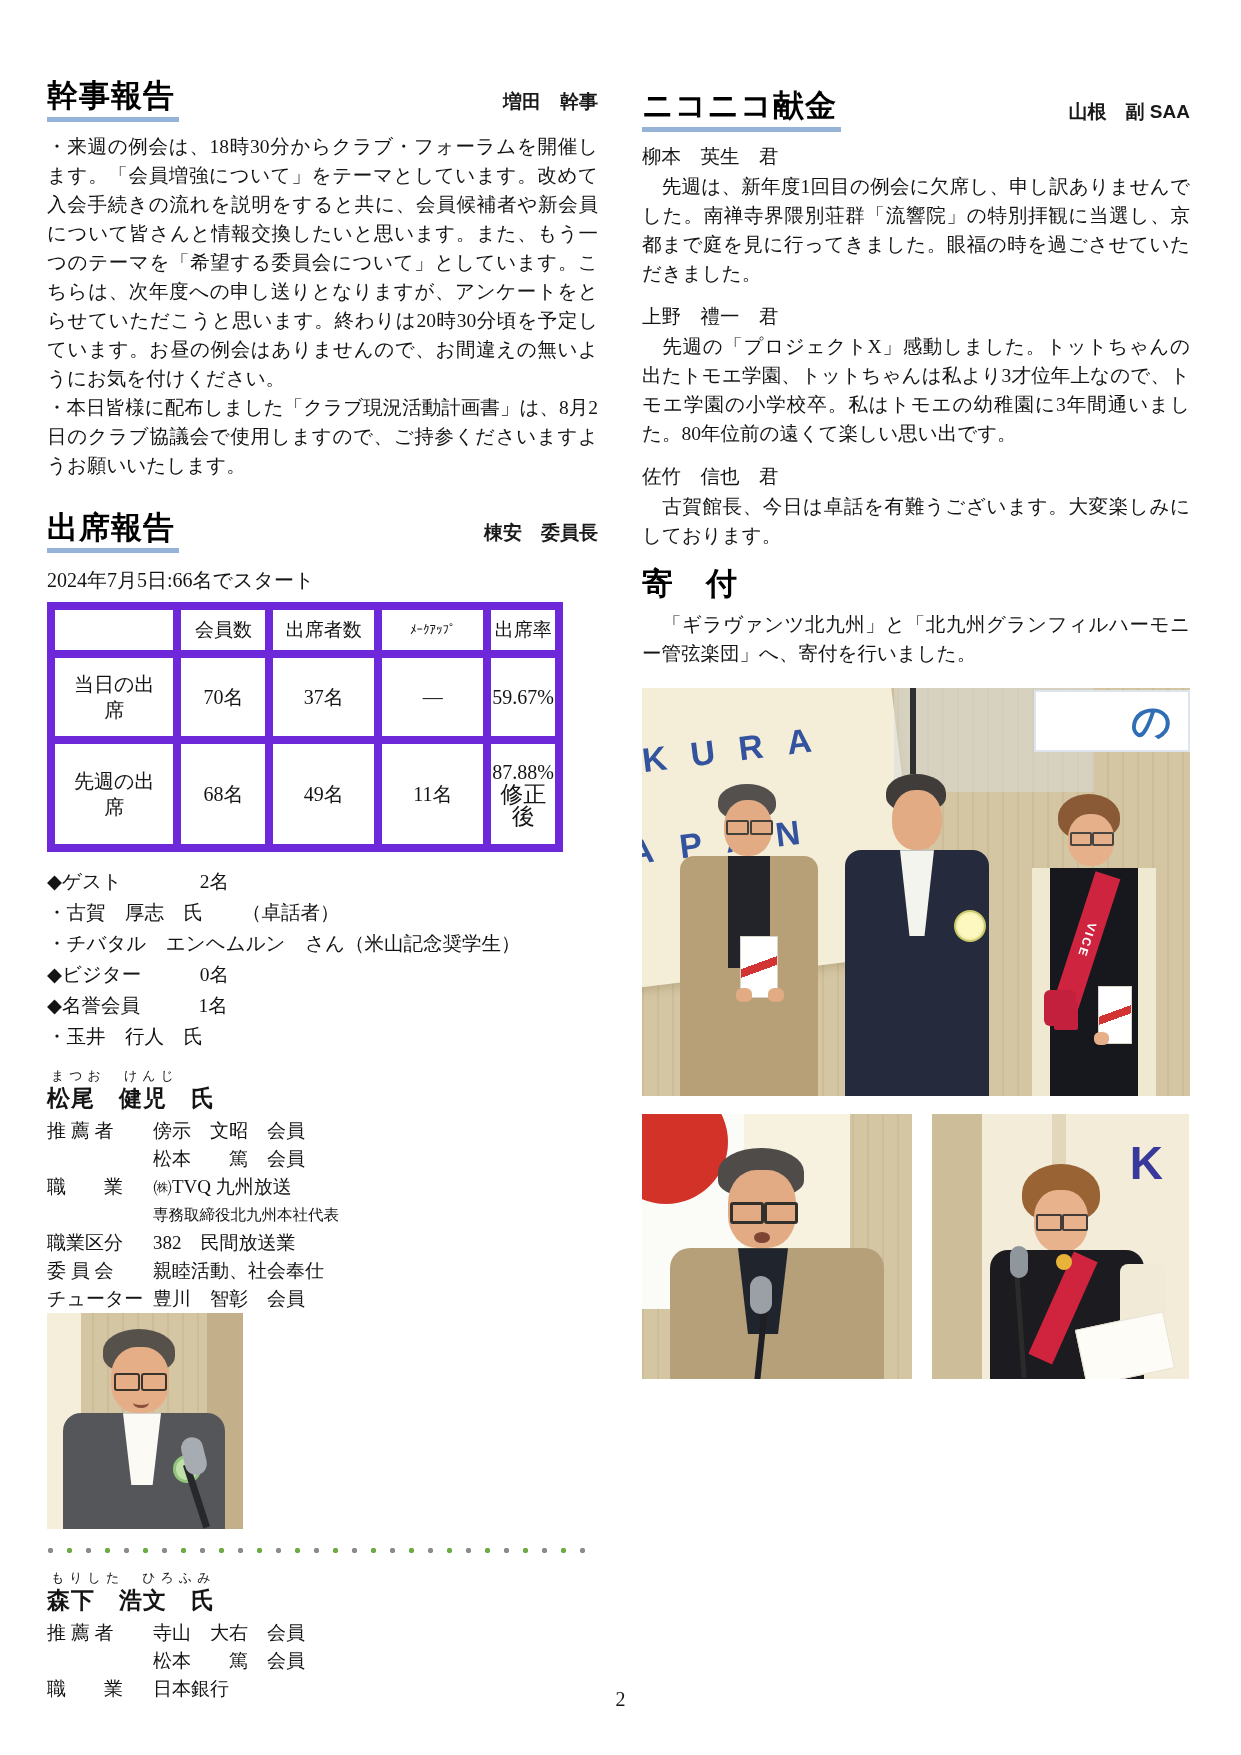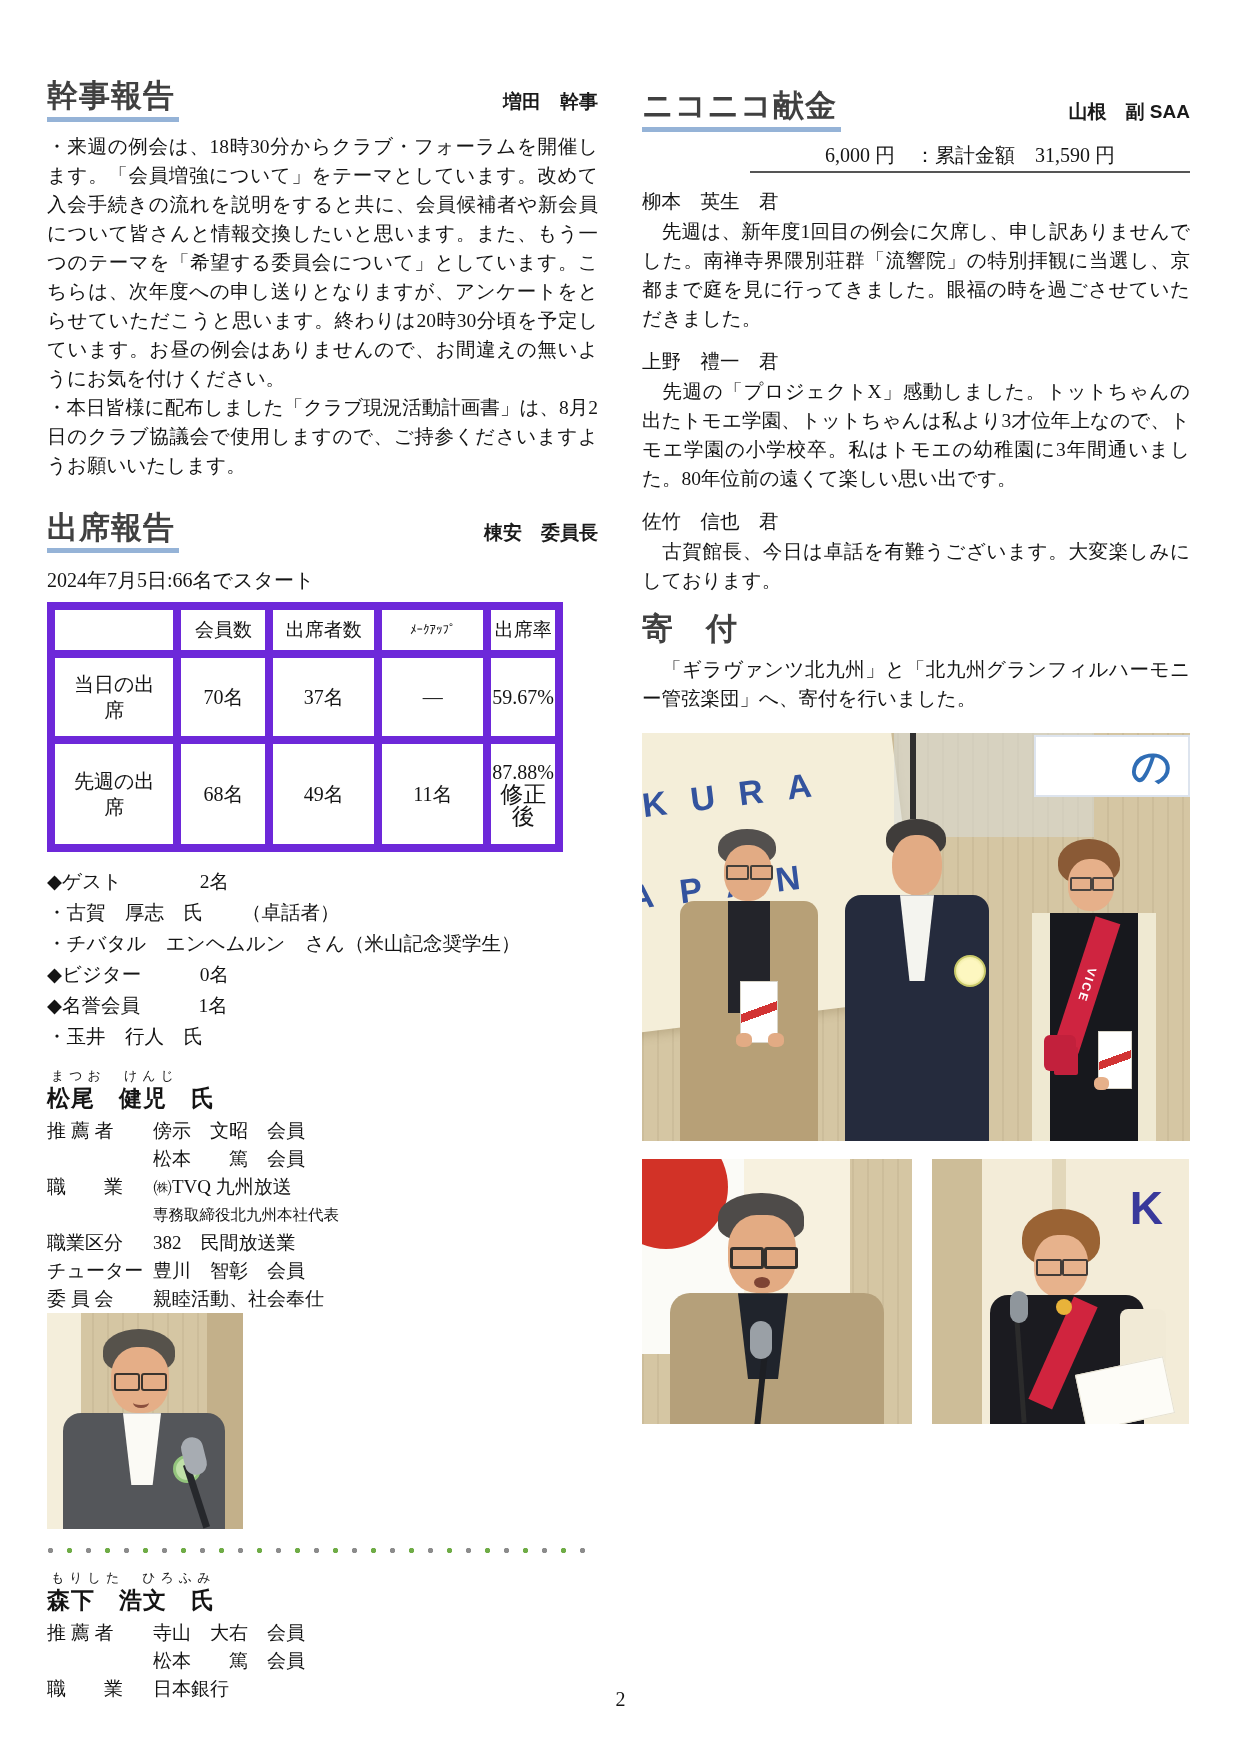--- a/index.html
+++ b/index.html
@@ -5,21 +5,21 @@
   html,body{margin:0;padding:0;}
   body{width:1241px;height:1755px;background:#ffffff;position:relative;overflow:hidden;
        font-family:"Liberation Serif","DejaVu Serif",serif;color:#141414;}
   .content{display:flex;padding:78px 0 0 47px;}
   .col-left{width:551px;margin-right:44px;flex:none;}
   .col-right{width:548px;flex:none;padding-top:10px;}
 
   
   .sec-head{display:flex;justify-content:space-between;align-items:flex-end;margin-bottom:10px;}
   .sec-title{display:inline-block;font-family:"Liberation Sans","DejaVu Sans",sans-serif;
-             font-weight:bold;font-size:31px;line-height:1.15;color:#404040;
+             font-weight:bold;font-size:31px;line-height:1.15;color:#000000;
              border-bottom:5px solid #95B3D7;padding:0 4px 3px 0;letter-spacing:1px;}
   .sec-title.no-line{border-bottom:none;}
   .sec-byline{font-family:"Liberation Sans","DejaVu Sans",sans-serif;font-weight:bold;
               font-size:19px;color:#1a1a1a;padding-bottom:7px;}
 
   .para{font-size:19.5px;line-height:29px;text-align:justify;margin:0 0 0 0;}
   .start-line{font-size:20px;margin:14px 0 8px 0;}
 
   
   table.att{border-collapse:collapse;width:516px;margin:2px 0 14px 0;}
@@ -141,26 +141,26 @@
           </div>
         <div class="m-row small">
             <span class="lab"></span>
             <span class="val">専務取締役北九州本社代表</span>
           </div>
         <div class="m-row">
             <span class="lab">職業区分</span>
             <span class="val">382　民間放送業</span>
           </div>
         <div class="m-row">
+            <span class="lab">委 員 会</span>
+            <span class="val">親睦活動、社会奉仕</span>
+          </div>
+        <div class="m-row">
             <span class="lab">チューター</span>
             <span class="val">豊川　智彰　会員</span>
-          </div>
-        <div class="m-row">
-            <span class="lab">委 員 会</span>
-            <span class="val">親睦活動、社会奉仕</span>
           </div>
       </div>
 
       <div class="member-photo photo curtain" style="width:196px;height:216px;top:0;">
         <div class="abs" style="left:0;top:0;width:34px;height:216px;background:#f4eedb;"></div>
         <div class="abs" style="right:0;top:0;width:36px;height:216px;background:#c3b08a;"></div>
         <div class="abs" style="left:56px;top:16px;width:72px;height:44px;background:#56524b;border-radius:50% 50% 38% 38%;"></div>
         <div class="abs" style="left:64px;top:34px;width:58px;height:66px;background:#e5ae87;border-radius:44%;"></div>
         <div class="abs" style="left:67px;top:60px;width:22px;height:14px;border:2px solid #3a342e;border-radius:3px;"></div>
         <div class="abs" style="left:94px;top:60px;width:22px;height:14px;border:2px solid #3a342e;border-radius:3px;"></div>
@@ -197,21 +197,20 @@
     </div>
   </div>
 
   <div class="col-right">
 
     <div class="sec-head">
       <span class="sec-title">ニコニコ献金</span>
       <span class="sec-byline">山根　副 SAA</span>
     </div>
 
-    <div class="amount-line">6,000 円　：累計金額　31,590 円</div>
 
     <div class="msg">
       <div class="msg-name" style="margin-top:0;">柳本　英生　君</div>
       <p class="para">　先週は、新年度1回目の例会に欠席し、申し訳ありませんでした。南禅寺界隈別荘群「流響院」の特別拝観に当選し、京都まで庭を見に行ってきました。眼福の時を過ごさせていただきました。</p>
     </div>
     <div class="msg">
       <div class="msg-name">上野　禮一　君</div>
       <p class="para">　先週の「プロジェクトX」感動しました。トットちゃんの出たトモエ学園、トットちゃんは私より3才位年上なので、トモエ学園の小学校卒。私はトモエの幼稚園に3年間通いました。80年位前の遠くて楽しい思い出です。</p>
     </div>
     <div class="msg">

